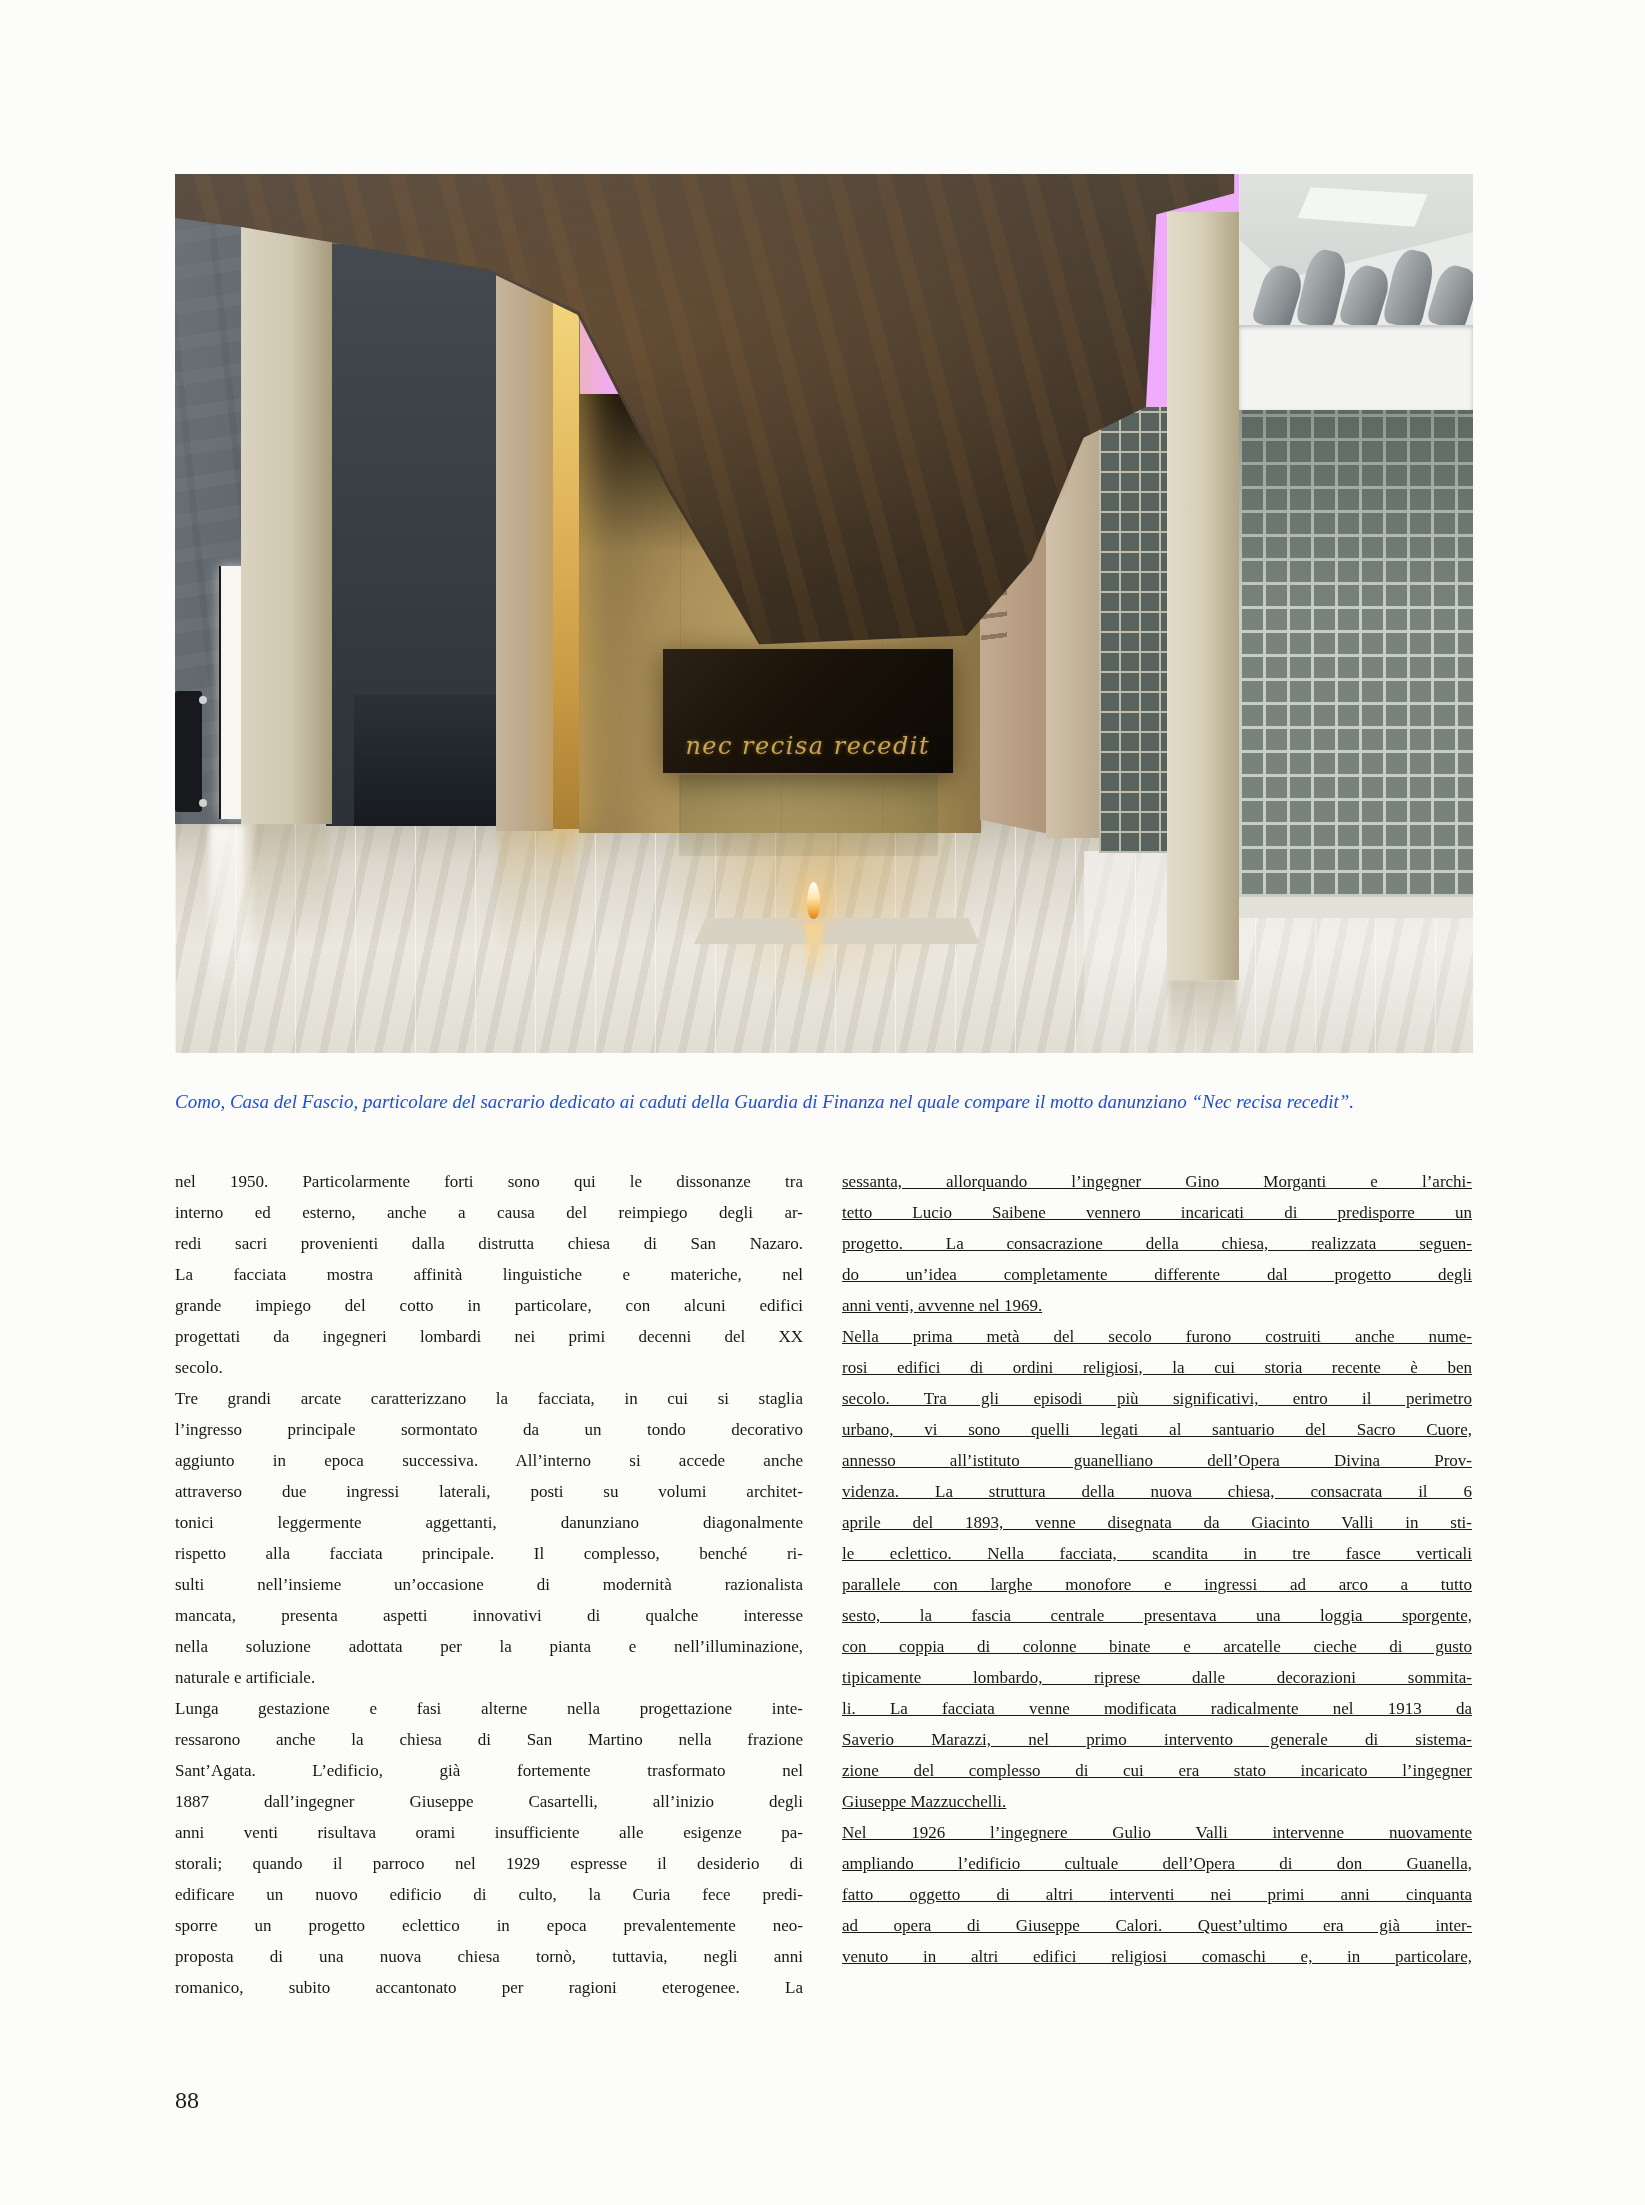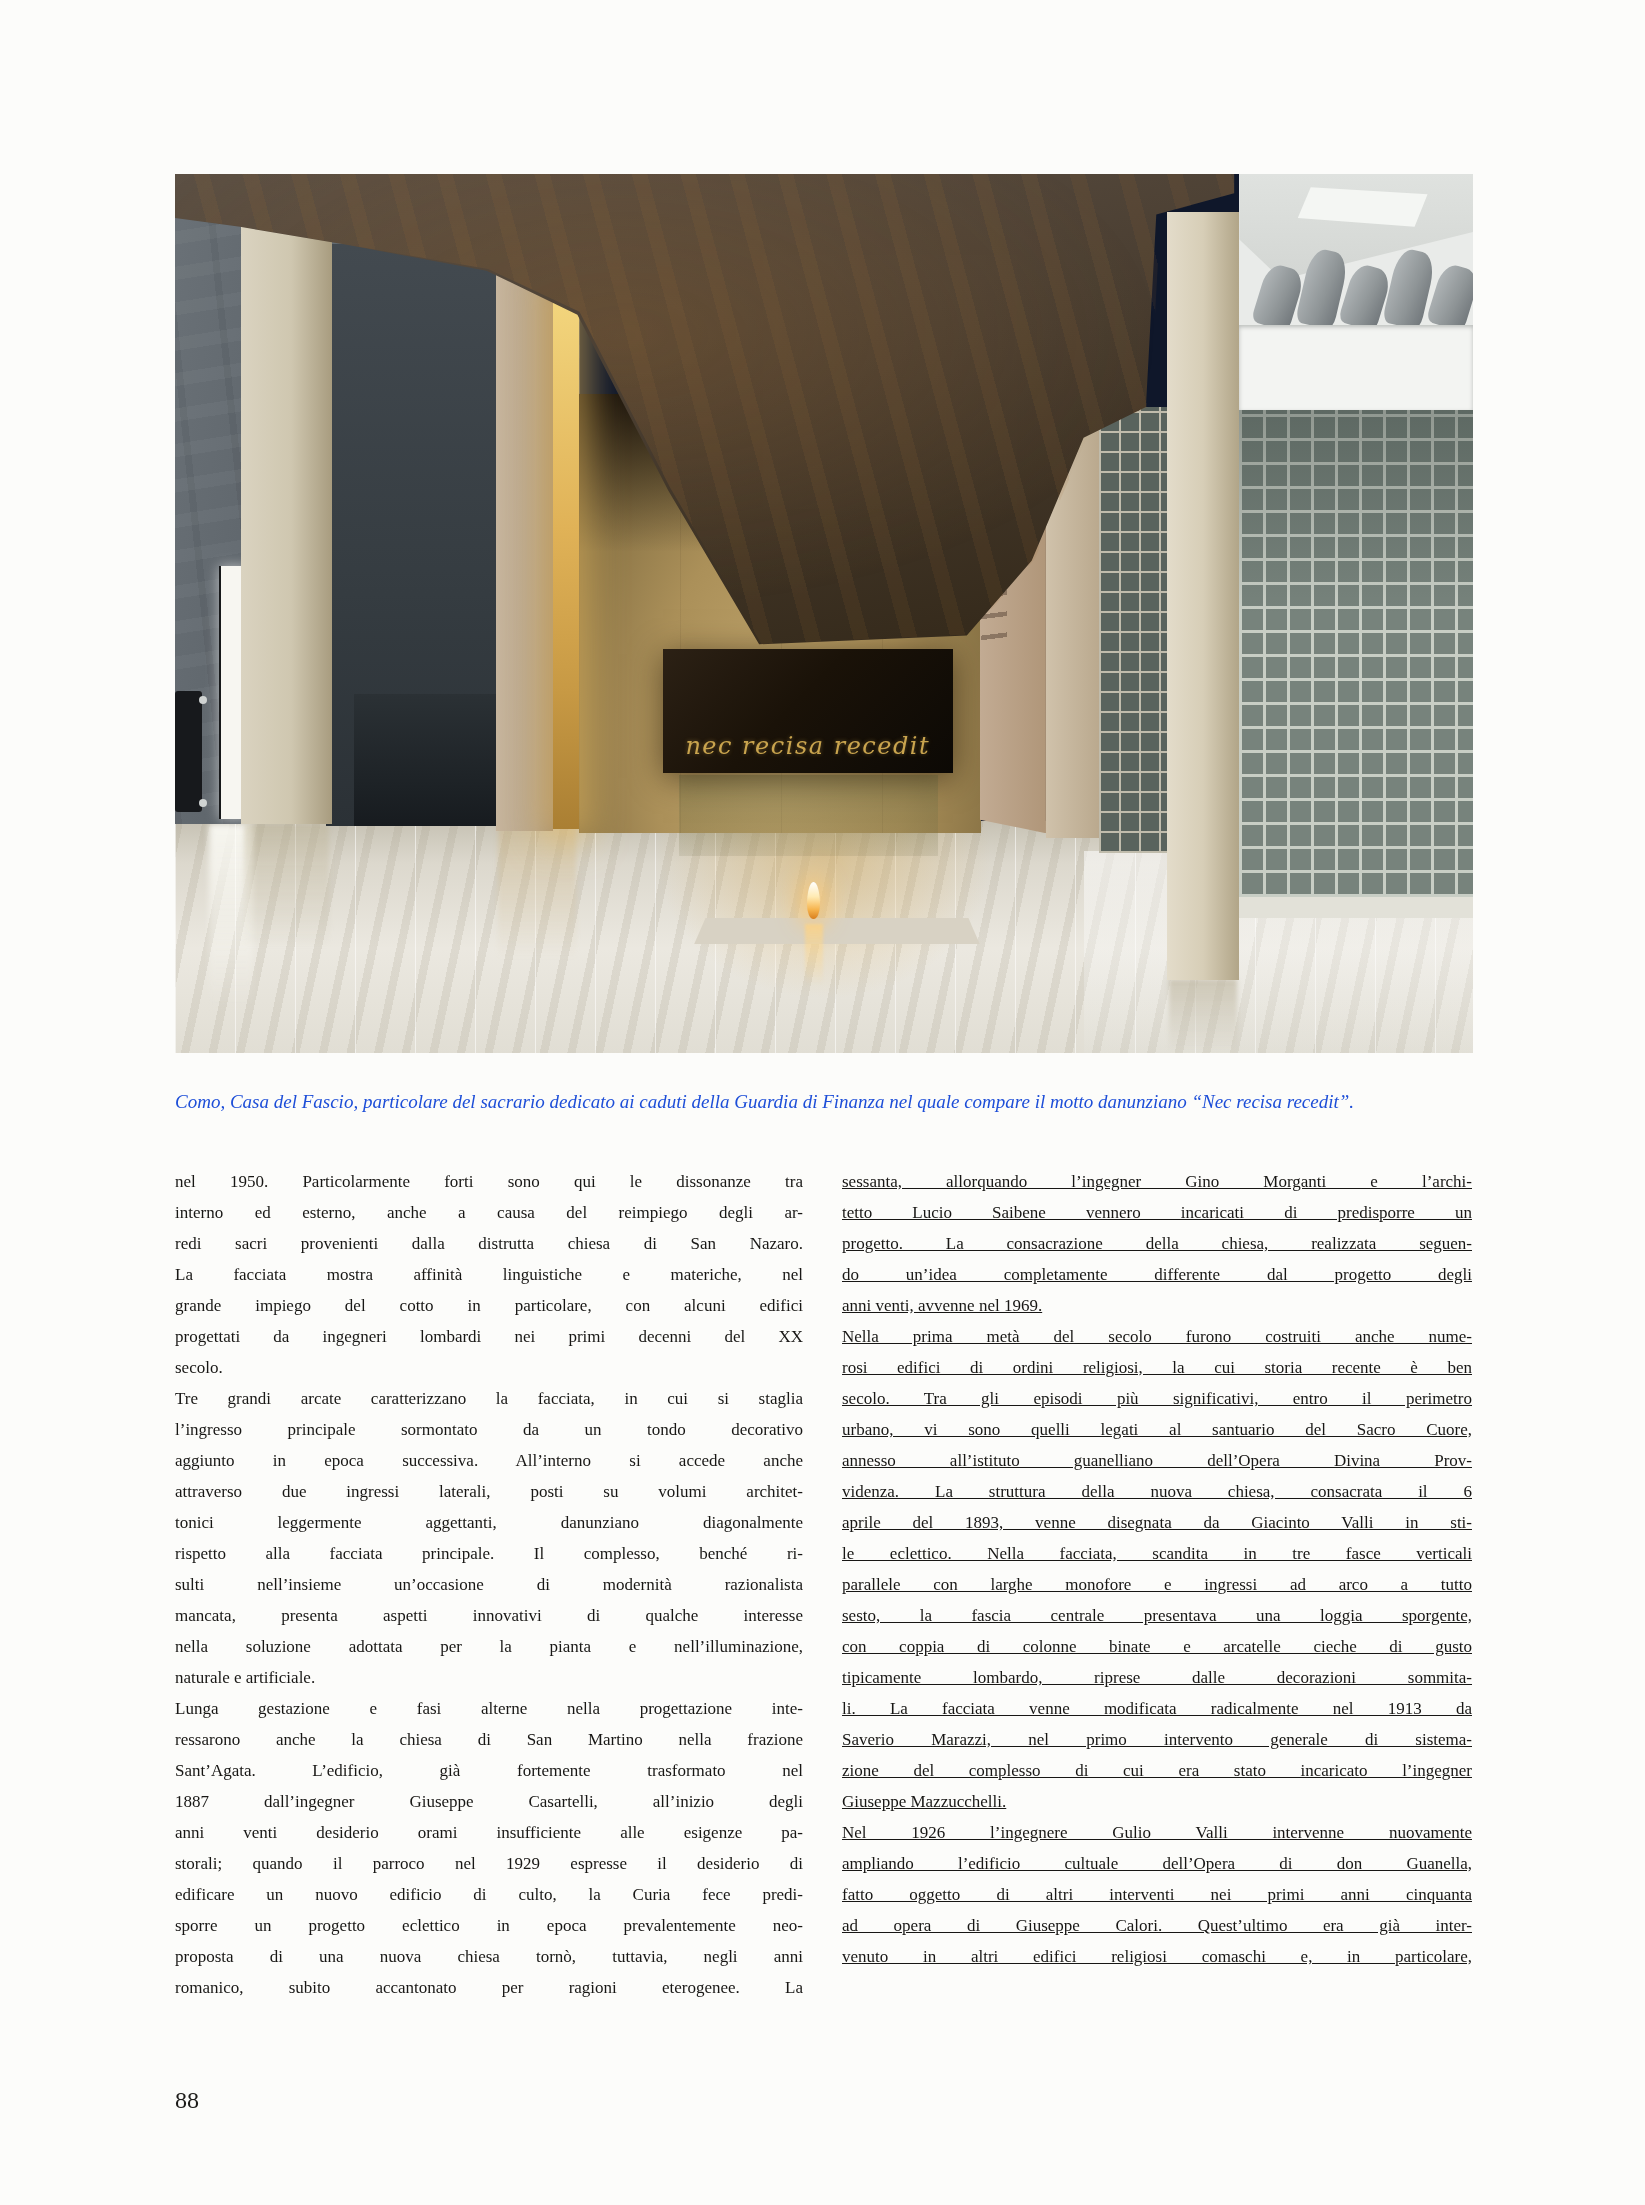--- a/index.html
+++ b/index.html
@@ -1,21 +1,21 @@
 <!DOCTYPE html>
 <html style="font-size:8px"><head>
 <meta charset="utf-8">
 <style>
   html,body{margin:0;padding:0;background:#e8e8e8;}
   .page{position:relative;width:1645px;height:2205px;background:#fcfcfa;overflow:hidden;
         font-family:"Liberation Serif", serif;color:#1c1b19;}
 
   
   .photo{position:absolute;left:175px;top:174px;width:1298px;height:879px;margin:0;
-         overflow:hidden;background:#0f172a;}
+         overflow:hidden;background:#f0abfc;}
   .photo *{position:absolute;}
 
   
   .floor{left:0;top:73.6%;width:100%;height:26.4%;
     background:linear-gradient(180deg,#c7c2b4 0%,#dcd8cd 18%,#ebe8e0 55%,#e1ded4 100%);}
   .floor-seams{left:0;top:73.6%;width:100%;height:26.4%;
     background:repeating-linear-gradient(90deg,rgba(255,255,255,.55) 0 1px,transparent 1px 60px),
                repeating-linear-gradient(102deg,rgba(158,150,130,.18) 0 8px,transparent 8px 27px);}
   .floor-right-sheen{left:70%;top:77%;width:30%;height:23%;
     background:linear-gradient(180deg,rgba(255,255,255,.55),rgba(232,234,230,.15));}
@@ -220,21 +220,21 @@
       <div class="tline">tonici leggermente aggettanti, danunziano diagonalmente</div>
       <div class="tline">rispetto alla facciata principale. Il complesso, benché ri-</div>
       <div class="tline">sulti nell’insieme un’occasione di modernità razionalista</div>
       <div class="tline">mancata, presenta aspetti innovativi di qualche interesse</div>
       <div class="tline">nella soluzione adottata per la pianta e nell’illuminazione,</div>
       <div class="tline pend">naturale e artificiale.</div>
       <div class="tline">Lunga gestazione e fasi alterne nella progettazione inte-</div>
       <div class="tline">ressarono anche la chiesa di San Martino nella frazione</div>
       <div class="tline">Sant’Agata. L’edificio, già fortemente trasformato nel</div>
       <div class="tline">1887 dall’ingegner Giuseppe Casartelli, all’inizio degli</div>
-      <div class="tline">anni venti desiderio orami insufficiente alle esigenze pa-</div>
+      <div class="tline">anni venti risultava orami insufficiente alle esigenze pa-</div>
       <div class="tline">storali; quando il parroco nel 1929 espresse il desiderio di</div>
       <div class="tline">edificare un nuovo edificio di culto, la Curia fece predi-</div>
       <div class="tline">sporre un progetto eclettico in epoca prevalentemente neo-</div>
       <div class="tline">proposta di una nuova chiesa tornò, tuttavia, negli anni</div>
       <div class="tline">romanico, subito accantonato per ragioni eterogenee. La</div>
     </div>
   <div class="col col-right">
       <div class="tline">sessanta, allorquando l’ingegner Gino Morganti e l’archi-</div>
       <div class="tline">tetto Lucio Saibene vennero incaricati di predisporre un</div>
       <div class="tline">progetto. La consacrazione della chiesa, realizzata seguen-</div>

